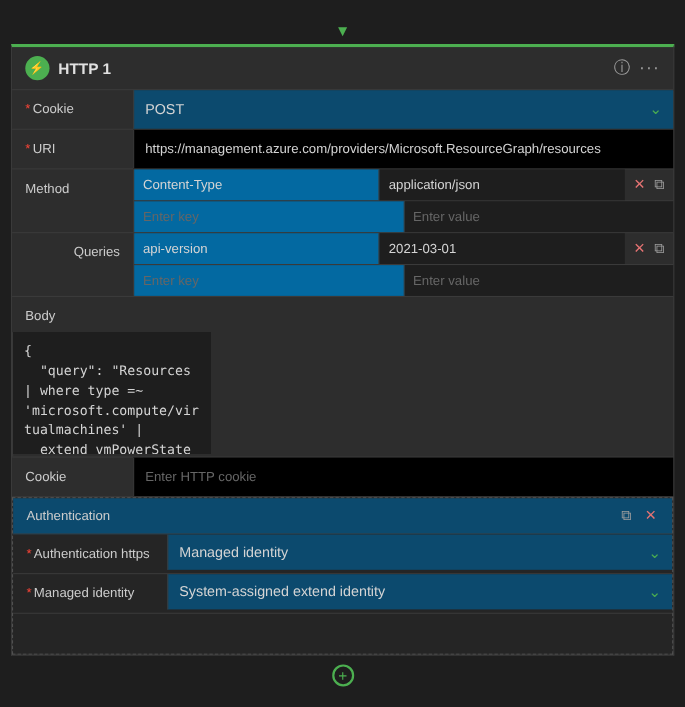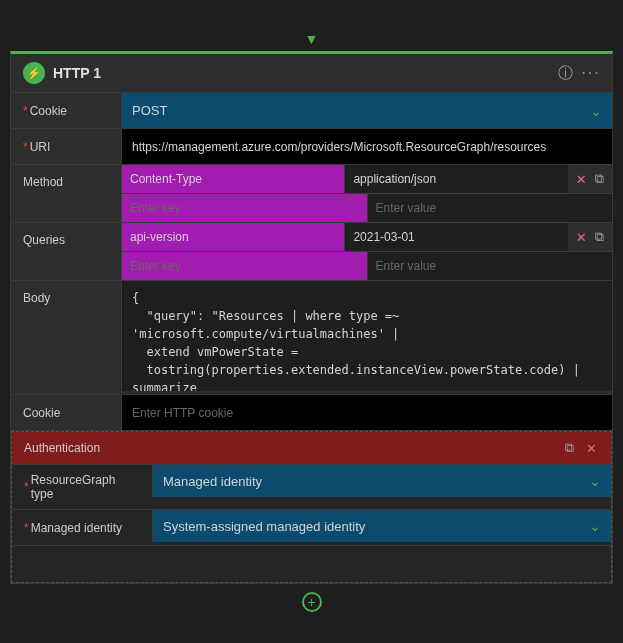--- a/index.html
+++ b/index.html
@@ -117,21 +117,21 @@
       display: flex;
       border-bottom: 1px solid #3a3a3a;
       align-items: stretch;
     }
     .kv-row:last-child {
       border-bottom: none;
       align-items: center;
     }
     .kv-key {
       flex: 1;
-      background: #a21caf;
+      background: #0369a1;
       border: none;
       border-right: 1px solid #3a3a3a;
       color: #d4d4d4;
       padding: 7px 8px;
       font-size: 12px;
       font-family: 'Segoe UI', sans-serif;
       outline: none;
     }
     .kv-key::placeholder { color: #666; }
     .kv-value {
@@ -178,21 +178,21 @@
     }
     .auth-section {
       border: 1px dashed #555;
       margin: 0;
       position: relative;
     }
     .auth-header {
       display: flex;
       align-items: center;
       padding: 6px 12px;
-      background: #7f1d1d;
+      background: #0c4a6e;
       border-bottom: 1px solid #3a3a3a;
     }
     .auth-header .auth-title {
       flex: 1;
       font-size: 12px;
       color: #cccccc;
     }
     .auth-header .auth-actions {
       display: flex;
       gap: 8px;
@@ -310,40 +310,40 @@
             </div>
           </div>
           <div class="kv-row">
             <input type="text" class="kv-key" placeholder="Enter key" style="">
             <input type="text" class="kv-value" placeholder="Enter value" style="">
           </div>
         </div>
       </div>
 
       <div class="field-row" style="align-items:flex-start;">
-        <div class="field-label" style="padding-top:10px;">
+        <div class="field-label" style="padding-top:10px;justify-content:flex-end;">
           <span>Queries</span>
         </div>
         <div class="kv-container">
           <div class="kv-row">
             <input type="text" class="kv-key" value="api-version" style="">
             <input type="text" class="kv-value" value="2021-03-01" style="">
             <div class="kv-actions">
               <button class="icon-btn cross-btn">✕</button>
               <button class="icon-btn clone-btn">⧉</button>
             </div>
           </div>
           <div class="kv-row">
             <input type="text" class="kv-key" placeholder="Enter key" style="">
             <input type="text" class="kv-value" placeholder="Enter value" style="">
           </div>
         </div>
       </div>
 
-      <div class="field-row" style="align-items:flex-start;">
+      <div class="field-row" style="align-items:flex-start;flex-direction:column;">
         <div class="field-label" style="padding-top:10px;">
           <span>Body</span>
         </div>
         <div class="body-field">
           <textarea class="body-text" style="">{
   "query": "Resources | where type =~ 'microsoft.compute/virtualmachines' |
   extend vmPowerState =
   tostring(properties.extended.instanceView.powerState.code) | summarize
   count() by vmPowerState"
 }</textarea>
@@ -365,38 +365,38 @@
           <div class="auth-actions">
             <button class="icon-btn clone-btn">⧉</button>
             <button class="icon-btn cross-btn">✕</button>
           </div>
         </div>
         <div class="auth-body">
 
           <div class="auth-field-row">
             <div class="auth-label">
               <span class="required">*</span>
-              <span>ResourceGraph type</span>
+              <span>Authentication https</span>
             </div>
             <div class="auth-content">
               <div class="select-field" style="border-left:1px solid #3a3a3a;">
                 <span>Managed identity</span>
                 <span class="chevron">⌄</span>
               </div>
             </div>
           </div>
 
           <div class="auth-field-row">
             <div class="auth-label">
               <span class="required">*</span>
               <span>Managed identity</span>
             </div>
             <div class="auth-content">
               <div class="select-field" style="border-left:1px solid #3a3a3a;">
-                <span>System-assigned managed identity</span>
+                <span>System-assigned extend identity</span>
                 <span class="chevron">⌄</span>
               </div>
             </div>
           </div>
 
           <div class="auth-field-row">
           </div>
         </div>
       </div>
     </div>

